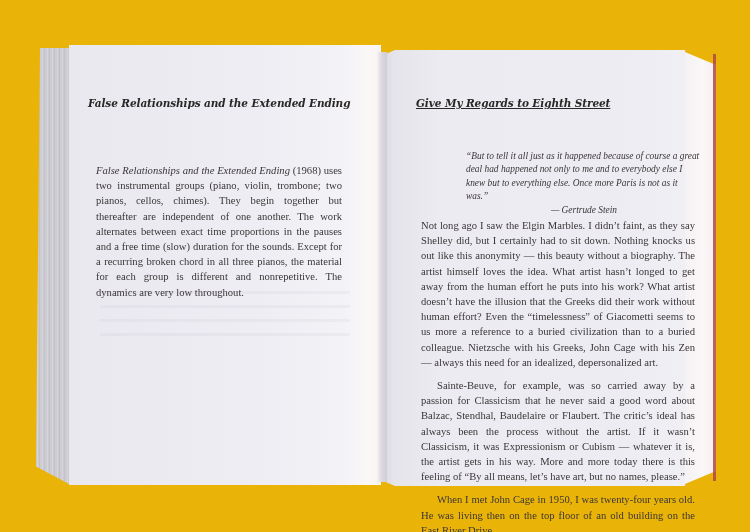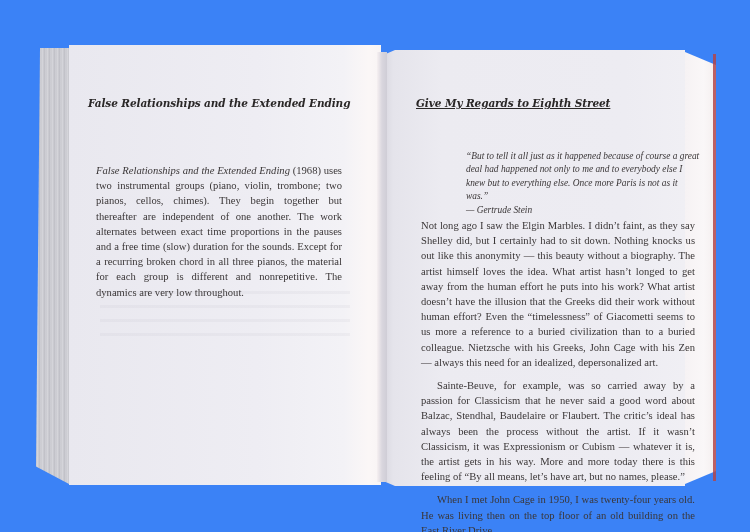--- a/index.html
+++ b/index.html
@@ -7,21 +7,21 @@
       padding: 0;
       width: 750px;
       height: 532px;
       overflow: hidden;
       background: #f4f1e9;
     }
     .stage {
       position: relative;
       width: 750px;
       height: 532px;
-      background: #3b82f6;
+      background: #eab308;
     }
     
     .left-edge {
       position: absolute;
       left: 36px;
       top: 48px;
       width: 33px;
       height: 436px;
       background: repeating-linear-gradient(90deg, #c9c9cf 0px, #d8d8dd 2px, #bcbcc3 3px, #d2d2d8 5px);
       clip-path: polygon(4px 0, 100% 0, 100% 100%, 0 96%);
@@ -99,21 +99,21 @@
     .quote {
       position: absolute;
       font-family: "Liberation Serif", serif;
       font-style: italic;
       font-size: 9.4px;
       line-height: 13.4px;
       color: #3a3637;
       text-align: left;
     }
     .quote .attribution {
-      text-align: left;
+      text-align: center;
     }
     .ghost {
       position: absolute;
       left: 100px;
       top: 280px;
       width: 250px;
       height: 60px;
       background: repeating-linear-gradient(180deg, transparent 0px, transparent 11px, rgba(180,178,190,0.12) 11px, rgba(180,178,190,0.12) 14px);
     }
   </style>

